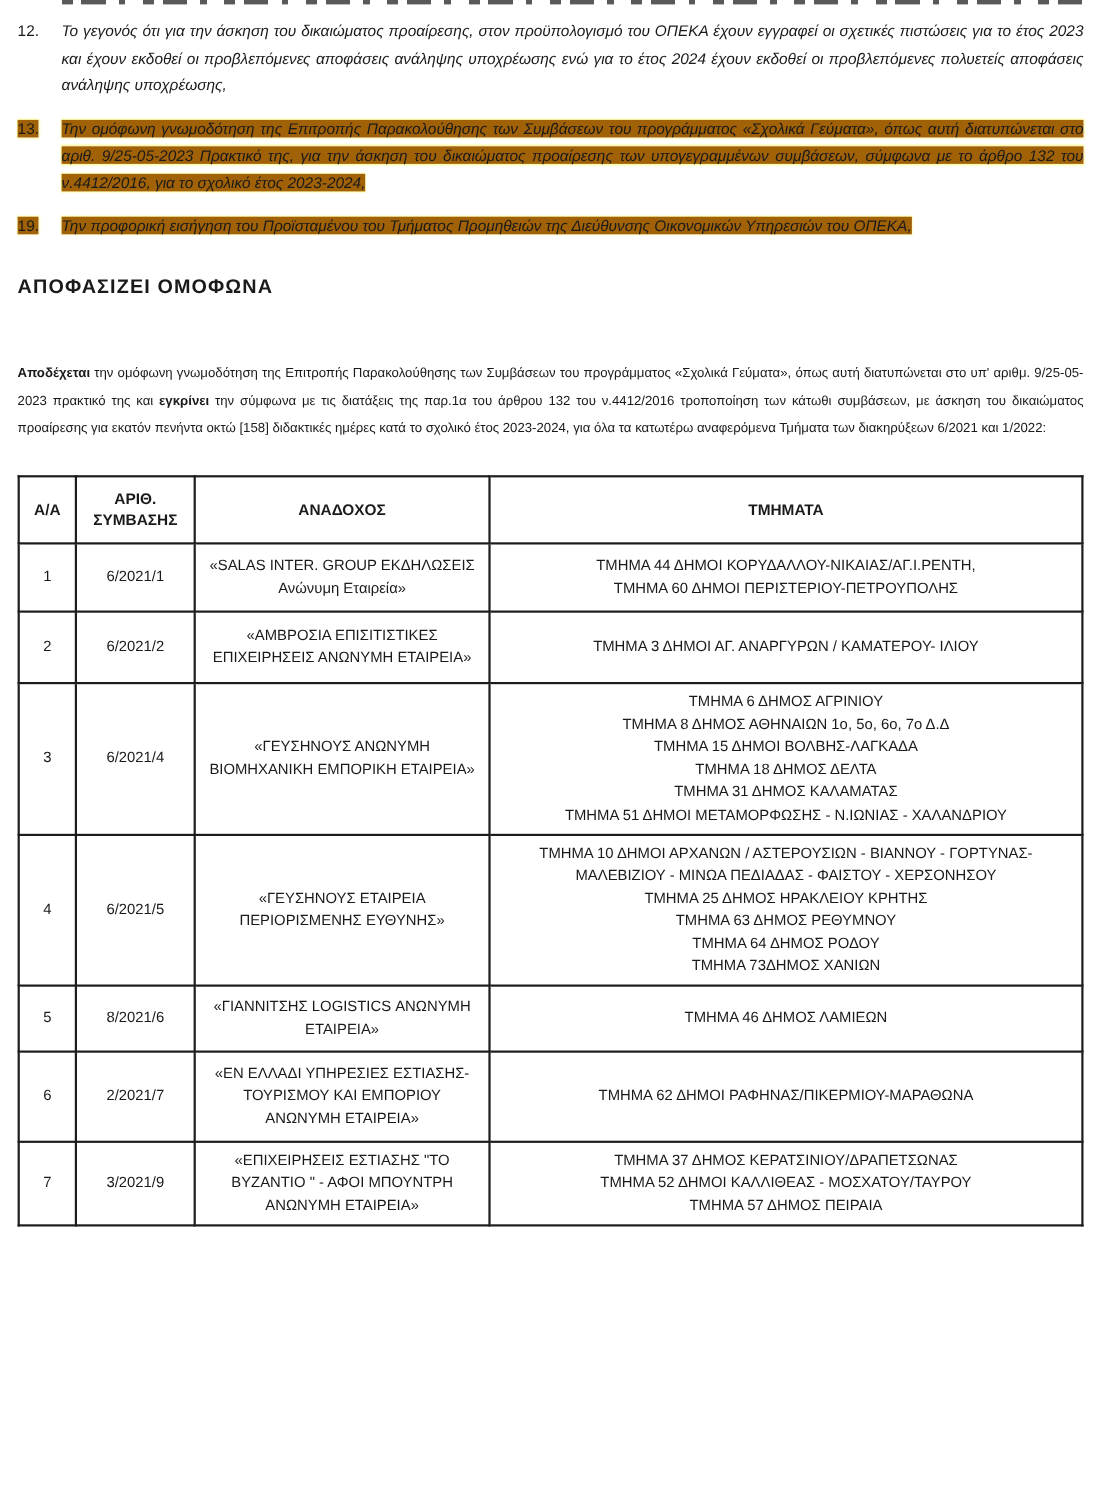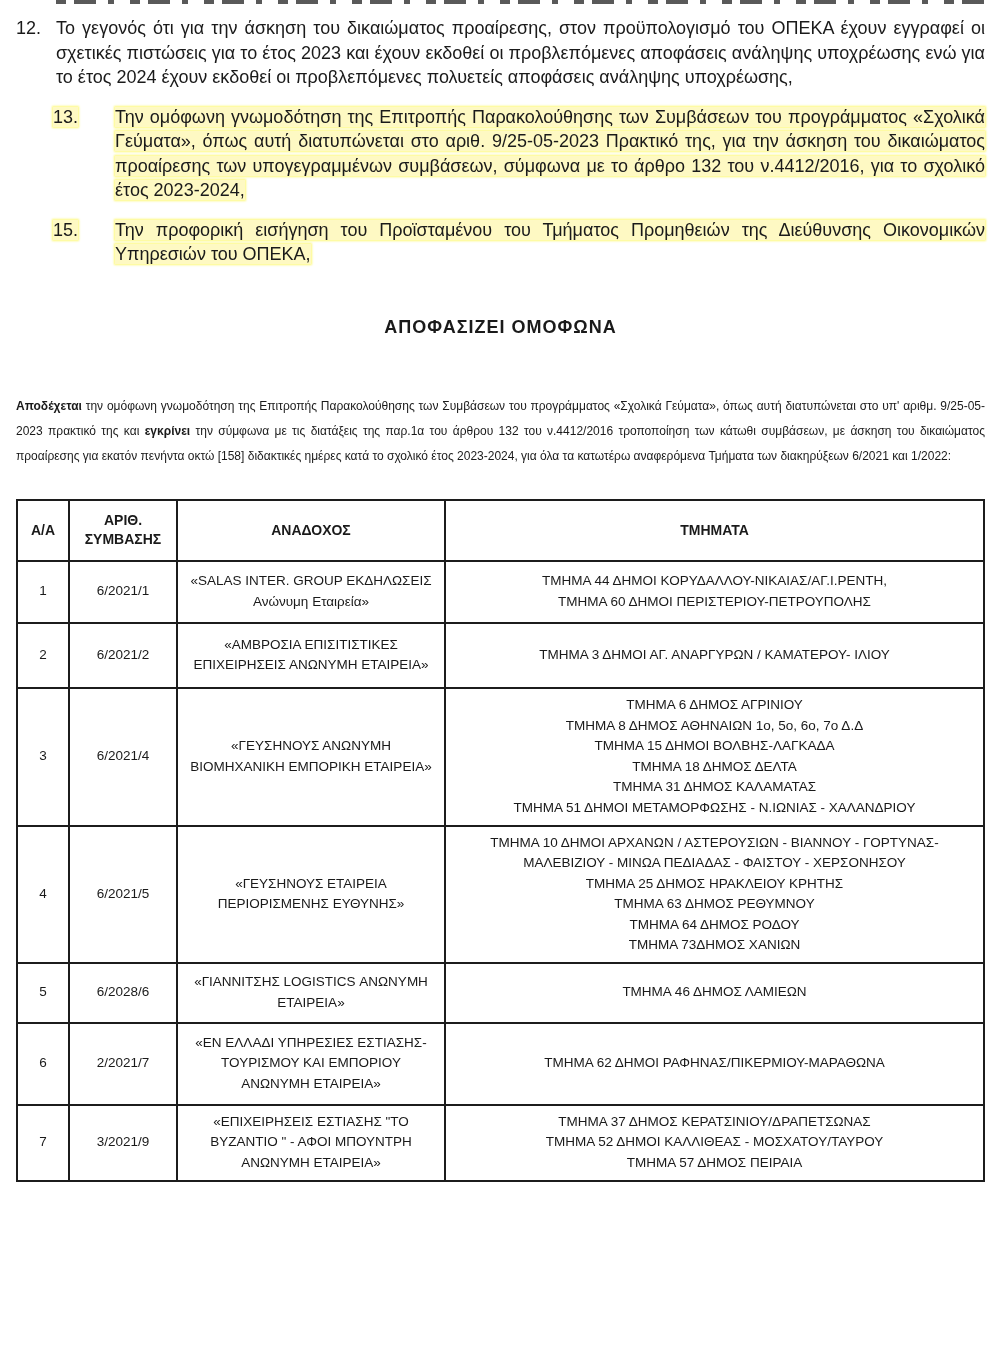--- a/index.html
+++ b/index.html
@@ -21,38 +21,37 @@
       repeating-linear-gradient(90deg,
         #222 0 10px, transparent 10px 18px,
         #222 18px 40px, transparent 40px 52px,
         #222 52px 58px, transparent 58px 74px);
     opacity:.75;
   }
 
   .recitals{margin-top:6px;}
   .recital{
     display:flex;
-    font-size:18px;
+    font-size:14px;
     line-height:24.5px;
     margin-bottom:15px;
     text-align:justify;
   }
   .recital .num{flex:0 0 40px;}
-  .recital .txt{flex:1;}
+  .recital .txt{flex:1;font-style:italic;}
   .hl{
-    background:#fef9c3;
+    background:#a16207;
     box-shadow:0 0 2px 1px #fcf30388;
     -webkit-box-decoration-break:clone;
     box-decoration-break:clone;
-    margin-left:37px;
   }
 
   .decision-heading{
-    margin-top:50px;
-    text-align:center;
+    margin-top:32px;
+    text-align:left;
     font-size:18px;
     font-weight:bold;
     letter-spacing:1px;
   }
 
   .decision-paragraph{
     margin-top:56px;
     font-size:12px;
     line-height:25px;
     text-align:justify;
@@ -107,21 +106,21 @@
   <div class="recitals">
     <div class="recital">
       <span class="num"><span>12.</span></span>
       <div class="txt"><span>Το γεγονός ότι για την άσκηση του δικαιώματος προαίρεσης, στον προϋπολογισμό του ΟΠΕΚΑ έχουν εγγραφεί οι σχετικές πιστώσεις για το έτος 2023 και έχουν εκδοθεί οι προβλεπόμενες αποφάσεις ανάληψης υποχρέωσης ενώ για το έτος 2024 έχουν εκδοθεί οι προβλεπόμενες πολυετείς αποφάσεις ανάληψης υποχρέωσης,</span></div>
     </div>
     <div class="recital">
       <span class="num"><span class="hl">13.</span></span>
       <div class="txt"><span class="hl">Την ομόφωνη γνωμοδότηση της Επιτροπής Παρακολούθησης των Συμβάσεων του προγράμματος «Σχολικά Γεύματα», όπως αυτή διατυπώνεται στο αριθ. 9/25-05-2023 Πρακτικό της, για την άσκηση του δικαιώματος προαίρεσης των υπογεγραμμένων συμβάσεων, σύμφωνα με το άρθρο 132 του ν.4412/2016, για το σχολικό έτος 2023-2024,</span></div>
     </div>
     <div class="recital">
-      <span class="num"><span class="hl">15.</span></span>
+      <span class="num"><span class="hl">19.</span></span>
       <div class="txt"><span class="hl">Την προφορική εισήγηση του Προϊσταμένου του Τμήματος Προμηθειών της Διεύθυνσης Οικονομικών Υπηρεσιών του ΟΠΕΚΑ,</span></div>
     </div>
   </div>
 
   <div class="decision-heading">ΑΠΟΦΑΣΙΖΕΙ ΟΜΟΦΩΝΑ</div>
 
   <p class="decision-paragraph"><b>Αποδέχεται</b><span> την ομόφωνη γνωμοδότηση της Επιτροπής Παρακολούθησης των Συμβάσεων του προγράμματος «Σχολικά Γεύματα», όπως αυτή διατυπώνεται στο υπ' αριθμ. 9/25-05-2023 πρακτικό της και </span><b>εγκρίνει</b><span> την σύμφωνα με τις διατάξεις της παρ.1α του άρθρου 132 του ν.4412/2016 τροποποίηση των κάτωθι συμβάσεων, με άσκηση του δικαιώματος προαίρεσης για εκατόν πενήντα οκτώ [158] διδακτικές ημέρες κατά το σχολικό έτος 2023-2024, για όλα τα κατωτέρω αναφερόμενα Τμήματα των διακηρύξεων 6/2021 και 1/2022:</span></p>
 
   <table class="contracts">
     <colgroup>
@@ -168,21 +167,21 @@
       <td>«ΓΕΥΣΗΝΟΥΣ ΕΤΑΙΡΕΙΑ ΠΕΡΙΟΡΙΣΜΕΝΗΣ ΕΥΘΥΝΗΣ»</td>
       <td class="sections">ΤΜΗΜΑ 10 ΔΗΜΟΙ ΑΡΧΑΝΩΝ / ΑΣΤΕΡΟΥΣΙΩΝ - ΒΙΑΝΝΟΥ - ΓΟΡΤΥΝΑΣ-
 ΜΑΛΕΒΙΖΙΟΥ - ΜΙΝΩΑ ΠΕΔΙΑΔΑΣ - ΦΑΙΣΤΟΥ - ΧΕΡΣΟΝΗΣΟΥ
 ΤΜΗΜΑ 25 ΔΗΜΟΣ ΗΡΑΚΛΕΙΟΥ ΚΡΗΤΗΣ
 ΤΜΗΜΑ 63 ΔΗΜΟΣ ΡΕΘΥΜΝΟΥ
 ΤΜΗΜΑ 64 ΔΗΜΟΣ ΡΟΔΟΥ
 ΤΜΗΜΑ 73ΔΗΜΟΣ ΧΑΝΙΩΝ</td>
     </tr>
     <tr class="r4">
       <td>5</td>
-      <td>6/2028/6</td>
+      <td>8/2021/6</td>
       <td>«ΓΙΑΝΝΙΤΣΗΣ LOGISTICS ΑΝΩΝΥΜΗ ΕΤΑΙΡΕΙΑ»</td>
       <td class="sections">ΤΜΗΜΑ 46 ΔΗΜΟΣ ΛΑΜΙΕΩΝ</td>
     </tr>
     <tr class="r5">
       <td>6</td>
       <td>2/2021/7</td>
       <td>«ΕΝ ΕΛΛΑΔΙ ΥΠΗΡΕΣΙΕΣ ΕΣΤΙΑΣΗΣ- ΤΟΥΡΙΣΜΟΥ ΚΑΙ ΕΜΠΟΡΙΟΥ ΑΝΩΝΥΜΗ ΕΤΑΙΡΕΙΑ»</td>
       <td class="sections">ΤΜΗΜΑ 62 ΔΗΜΟΙ ΡΑΦΗΝΑΣ/ΠΙΚΕΡΜΙΟΥ-ΜΑΡΑΘΩΝΑ</td>
     </tr>
     <tr class="r6">

